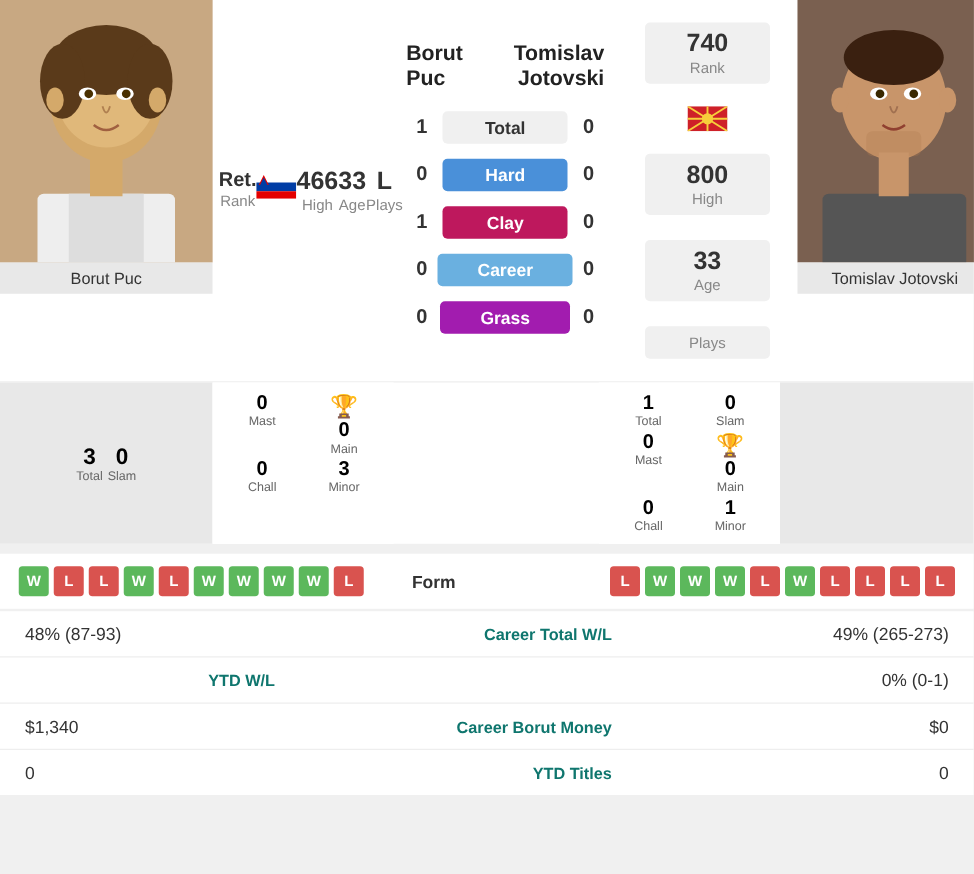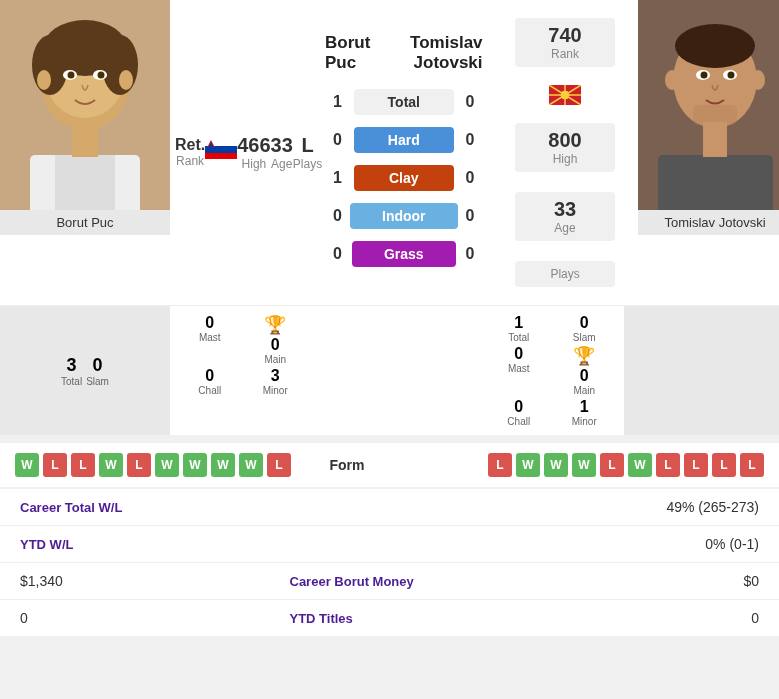--- a/index.html
+++ b/index.html
@@ -119,21 +119,21 @@
       border-radius: 4px;
       font-size: 14px;
       font-weight: bold;
       padding: 5px 20px;
       color: #333;
       min-width: 100px;
       text-align: center;
     }
 
     .badge-hard { background: #4a90d9; }
-    .badge-clay { background: #c2410c; }
+    .badge-clay { background: #be185d; }
     .badge-indoor { background: #6ab0e0; }
     .badge-grass { background: #a21caf; }
 
     .right-stats-box {
       background: #f0f0f0;
       border-radius: 4px;
       padding: 10px 15px;
       text-align: center;
       margin: 4px 0;
       min-width: 100px;
@@ -222,24 +222,24 @@
 
     .stats-left-val {
       flex: 1;
       text-align: left;
       font-size: 14px;
       color: #333;
     }
 
     .stats-center-label {
       width: 200px;
-      text-align: left;
+      text-align: right;
       font-size: 13px;
       font-weight: bold;
-      color: #4c1d95;
+      color: #0f766e;
       flex-shrink: 0;
     }
 
     .stats-right-val {
       flex: 1;
       text-align: right;
       font-size: 14px;
       color: #333;
     }
 
@@ -343,21 +343,21 @@
       </div>
 
       <div class="surface-row">
         <span class="surface-score">1</span>
         <span class="surface-badge badge-clay">Clay</span>
         <span class="surface-score">0</span>
       </div>
 
       <div class="surface-row">
         <span class="surface-score">0</span>
-        <span class="surface-badge badge-indoor">Indoor</span>
+        <span class="surface-badge badge-indoor">Career</span>
         <span class="surface-score">0</span>
       </div>
 
       <div class="surface-row">
         <span class="surface-score">0</span>
         <span class="surface-badge badge-grass">Grass</span>
         <span class="surface-score">0</span>
       </div>
     </div>
 
@@ -525,20 +525,21 @@
         <div class="form-badge form-l">L</div>
         <div class="form-badge form-l">L</div>
         <div class="form-badge form-l">L</div>
         <div class="form-badge form-l">L</div>
       </div>
   </div>
 
   <div class="stats-table">
 
     <div class="stats-row">
+      <div class="stats-left-val">48% (87-93)</div>
       <div class="stats-center-label">Career Total W/L</div>
       <div class="stats-right-val">49% (265-273)</div>
     </div>
 
     <div class="stats-row">
       <div class="stats-center-label">YTD W/L</div>
       <div class="stats-right-val">0% (0-1)</div>
     </div>
 
     <div class="stats-row">

